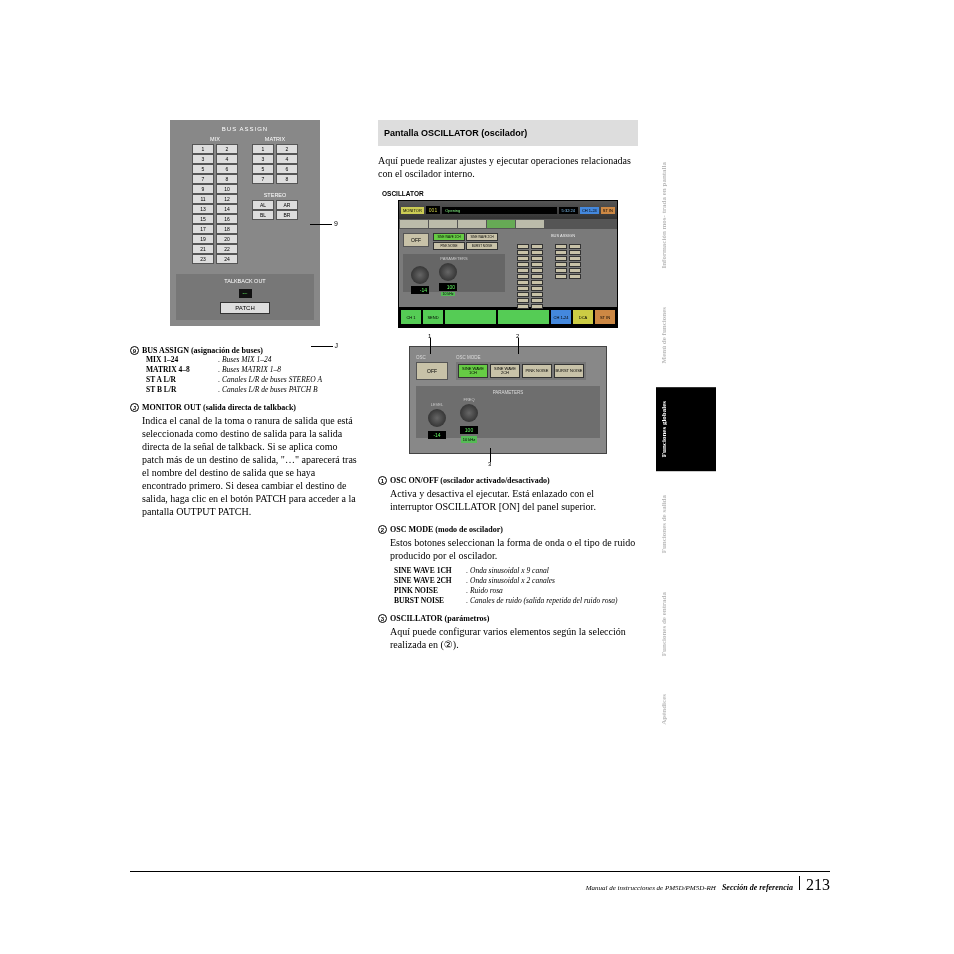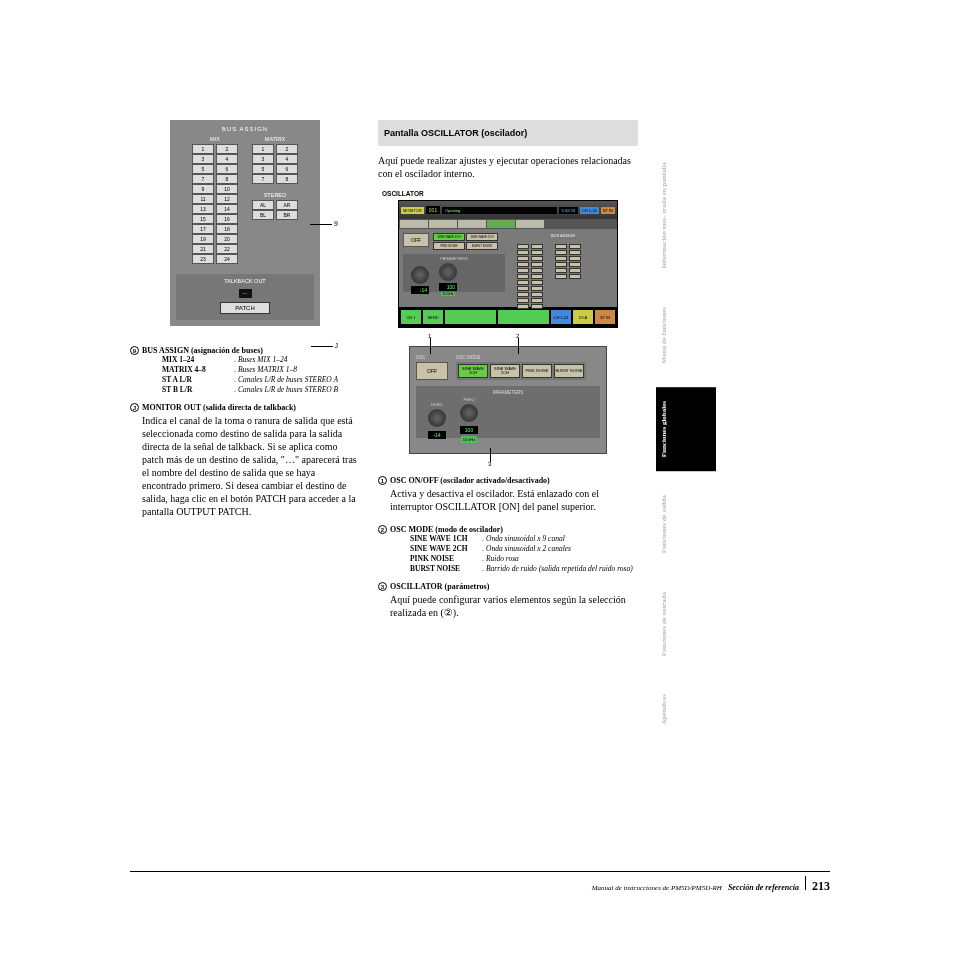--- a/index.html
+++ b/index.html
@@ -87,21 +87,21 @@
     position:absolute;
     width:22px; height:1px; background:#000;
     left:-24px; top:50%;
   }
   .call-9 { right:-18px; top: 100px; }
   .call-10 { right:-18px; top: 222px; }
 
   
   h4.section-num { font-size: 8px; font-weight: bold; margin-top:8px;}
   .body-para { font-size: 10px; line-height: 1.3; margin: 2px 0 4px 12px;}
-  .indent-list { margin-left: 32px; font-size:7.5px; }
+  .indent-list { margin-left: 16px; font-size:7.5px; }
   .indent-list .row { display:flex; margin-bottom:1px;}
   .indent-list .term { font-weight: bold; width: 72px; }
   .indent-list .dots { flex:0 0 auto; width: 4px;}
   .indent-list .def { flex:1;font-style:italic; }
 
   
   .oscillator-header {
     background:#ddd;
     padding: 8px 6px;
     font-size:9px; font-weight:bold;
@@ -197,21 +197,21 @@
     font-family: Arial,sans-serif;
   }
 
   .bottom-footer {
     position:absolute; bottom: 60px; left: 130px; width: 700px;
     border-top: 1px solid #000;
     padding-top: 4px;
     font-size:8px;
     display:flex; justify-content:flex-end; align-items:baseline; gap:6px;
   }
-  .bottom-footer .pg { font-size:12px; font-weight:bold;}
+  .bottom-footer .pg { font-size:16px; font-weight:normal;}
   .bottom-footer .ref-italic { font-style:italic; font-weight:bold;}
   .bottom-footer .man-italic { font-style:italic; font-size:7px;}
 </style>
 </head>
 <body>
 
 <div class="page">
 
   <div class="col col-left">
     <div class="bus-panel">
@@ -327,21 +327,21 @@
           <span class="def">Buses MATRIX 1–8</span>
         </div>
         <div class="row">
           <span class="term">ST A L/R</span>
           <span class="dots">. </span>
           <span class="def">Canales L/R de buses STEREO A</span>
         </div>
         <div class="row">
           <span class="term">ST B L/R</span>
           <span class="dots">. </span>
-          <span class="def">Canales L/R de buses STEREO B</span>
+          <span class="def">Canales L/R de buses PATCH B</span>
         </div>
       </div>
 
     <h4 class="section-num">
       <span class="circ-num">J</span><span>MONITOR OUT (salida directa de talkback)</span>
     </h4>
     <p class="body-para">Indica el canal de la toma o ranura de salida que está seleccionada como destino de salida para la salida directa de la señal de talkback. Si se aplica como patch más de un destino de salida, "…" aparecerá tras el nombre del destino de salida que se haya encontrado primero. Si desea cambiar el destino de salida, haga clic en el botón PATCH para acceder a la pantalla OUTPUT PATCH.</p>
   </div>
 
   <div class="col col-right">
@@ -490,45 +490,46 @@
             <div class="knob-val">100</div>
             <div class="hz-btn">10 kHz</div>
           </div>
         </div>
       </div>
     </div>
 
     <h4 class="section-num" style="margin-top:22px">
       <span class="circ-num">1</span><span>OSC ON/OFF (oscilador activado/desactivado)</span>
     </h4>
-    <p class="body-para">Activa y desactiva el oscilador. Está enlazado con el interruptor OSCILLATOR [ON] del panel superior.</p>
+    <p class="body-para">Activa y desactiva el ejecutar. Está enlazado con el interruptor OSCILLATOR [ON] del panel superior.</p>
 
     <h4 class="section-num">
       <span class="circ-num">2</span><span>OSC MODE (modo de oscilador)</span>
     </h4>
+    <p class="body-para">Estos botones seleccionan la forma de onda o el tipo de ruido producido por el oscilador.</p>
     <div class="indent-list" id="sec2-rows">
         <div class="row">
           <span class="term">SINE WAVE 1CH</span>
           <span class="dots">. </span>
           <span class="def">Onda sinusoidal x 9 canal</span>
         </div>
         <div class="row">
           <span class="term">SINE WAVE 2CH</span>
           <span class="dots">. </span>
           <span class="def">Onda sinusoidal x 2 canales</span>
         </div>
         <div class="row">
           <span class="term">PINK NOISE</span>
           <span class="dots">. </span>
           <span class="def">Ruido rosa</span>
         </div>
         <div class="row">
           <span class="term">BURST NOISE</span>
           <span class="dots">. </span>
-          <span class="def">Barrido de ruido (salida repetida del ruido rosa)</span>
+          <span class="def">Canales de ruido (salida repetida del ruido rosa)</span>
         </div>
       </div>
 
     <h4 class="section-num">
       <span class="circ-num">3</span><span>OSCILLATOR (parámetros)</span>
     </h4>
     <p class="body-para">Aquí puede configurar varios elementos según la selección realizada en (②).</p>
   </div>
 
   <div class="sidebar" id="sidebar">

